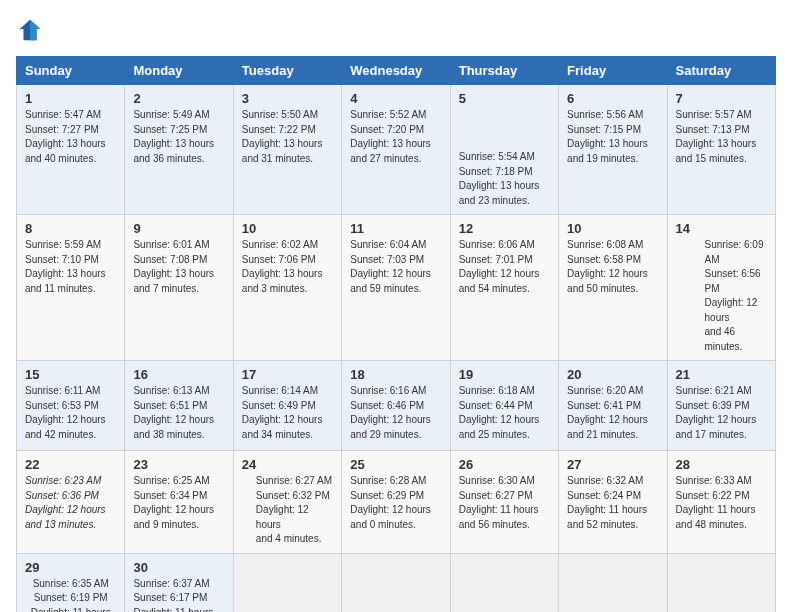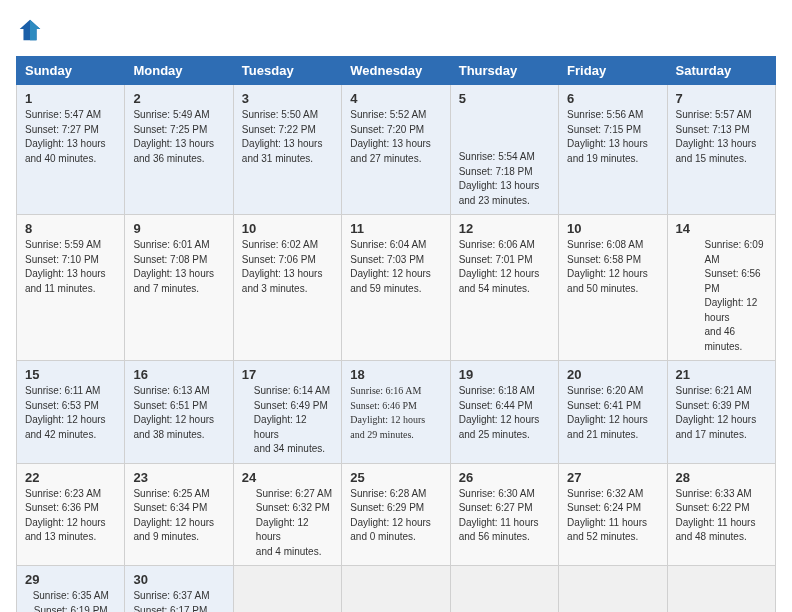--- a/index.html
+++ b/index.html
@@ -236,28 +236,28 @@
         </td>
         <td>
           <span class="day-num">16</span>
           <div class="day-info" style="white-space: pre-line;">Sunrise: 6:13 AM
 Sunset: 6:51 PM
 Daylight: 12 hours
 and 38 minutes.</div>
         </td>
         <td>
           <span class="day-num">17</span>
-          <div class="day-info" style="white-space: pre-line; margin-left: 12px;">Sunrise: 6:14 AM
+          <div class="day-info" style="white-space: pre-line;">Sunrise: 6:14 AM
 Sunset: 6:49 PM
 Daylight: 12 hours
 and 34 minutes.</div>
         </td>
         <td>
           <span class="day-num">18</span>
-          <div class="day-info" style="white-space: pre-line; font-family: Liberation Serif, serif;">Sunrise: 6:16 AM
+          <div class="day-info" style="white-space: pre-line;">Sunrise: 6:16 AM
 Sunset: 6:46 PM
 Daylight: 12 hours
 and 29 minutes.</div>
         </td>
         <td>
           <span class="day-num">19</span>
           <div class="day-info" style="white-space: pre-line;">Sunrise: 6:18 AM
 Sunset: 6:44 PM
 Daylight: 12 hours
 and 25 minutes.</div>
@@ -273,21 +273,21 @@
           <span class="day-num">21</span>
           <div class="day-info" style="white-space: pre-line;">Sunrise: 6:21 AM
 Sunset: 6:39 PM
 Daylight: 12 hours
 and 17 minutes.</div>
         </td>
       </tr>
       <tr>
         <td>
           <span class="day-num">22</span>
-          <div class="day-info" style="white-space: pre-line;">Sunrise: 6:23 AM
+          <div class="day-info" style="white-space: pre-line; font-style: italic;">Sunrise: 6:23 AM
 Sunset: 6:36 PM
 Daylight: 12 hours
 and 13 minutes.</div>
         </td>
         <td>
           <span class="day-num">23</span>
           <div class="day-info" style="white-space: pre-line;">Sunrise: 6:25 AM
 Sunset: 6:34 PM
 Daylight: 12 hours
 and 9 minutes.</div>

